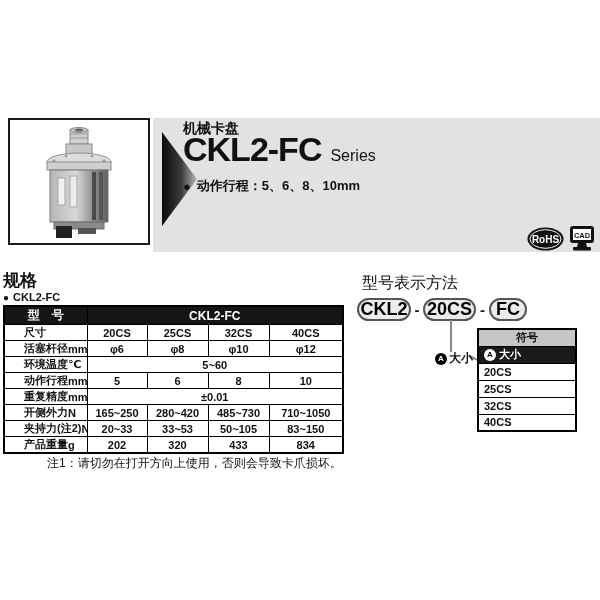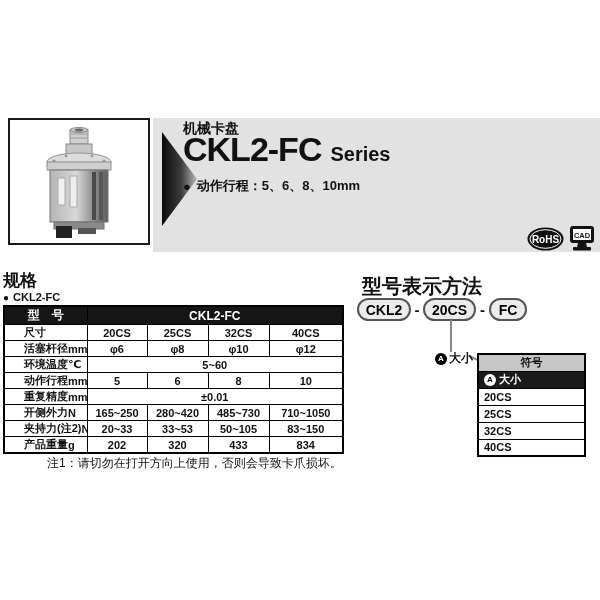--- a/index.html
+++ b/index.html
@@ -17,21 +17,21 @@
   .band { left:153px; top:118px; width:447px; height:134px; background:#e2e2e2; }
   .photo-box {
     left:8px; top:118px; width:142px; height:127px;
     background:#fff; border:2px solid #1a1a1a;
     display:flex; align-items:center; justify-content:center;
   }
   .arrow-wrap { left:162px; top:132px; width:35px; height:95px; }
   .h-category { left:183px; top:120px; font-size:14px; font-weight:bold; }
   .h-title-row { left:183px; top:130px; display:flex; align-items:baseline; gap:9px; }
   .h-title { font-size:34px; font-weight:bold; letter-spacing:-1px; }
-  .h-title-suffix { font-size:20px; font-weight:bold; }
+  .h-title-suffix { font-size:16px; font-weight:normal; }
   .h-bullet { left:183px; top:177px; font-size:13px; font-weight:bold; display:flex; align-items:center; gap:6px; }
   .h-bullet .dot { font-size:13px; }
 
   .rohs-badge { left:527px; top:227px; width:37px; height:24px; }
   .cad-badge  { left:569px; top:225px; width:26px; height:27px; }
 
   
   .spec-title  { left:3px;  top:269px; font-size:17px; font-weight:bold; }
   .spec-bullet { left:3px;  top:291px; font-size:11px; font-weight:bold; display:flex; gap:4px; align-items:center;}
   .spec-bullet .dot { font-size:10px; }
@@ -43,42 +43,41 @@
   }
   table.spec td, table.spec th { border:1px solid #000; height:15px; padding:0; font-size:11px; overflow:hidden; white-space:nowrap; }
   table.spec th { background:#151515; color:#fff; font-weight:bold; height:16px; font-size:12px; }
   table.spec td { font-weight:bold; text-align:center; }
   .lblcell { display:flex; justify-content:space-between; align-items:center; padding:0 19px; height:100%; }
   .lblcell .u { font-weight:bold; }
 
   .notes { left:3px; top:457px; font-size:12px; line-height:12px;margin-left:44px; }
 
   
-  .model-title { left:362px; top:273px; font-size:20px; font-weight:bold; }
+  .model-title { left:362px; top:273px; font-size:16px; font-weight:normal; }
   .pill {
     position:absolute; top:298px; height:23px;
     border:2px solid #555; border-radius:12px; background:#ececec;
     display:flex; align-items:center; justify-content:center;
-    font-weight:bold; font-size:14px; color:#000;
+    font-weight:bold; font-size:18px; color:#000;
   }
   .pill-sep { position:absolute; top:298px; height:23px; display:flex; align-items:center; justify-content:center; font-weight:bold; font-size:15px; }
 
   .vline { left:450px; top:320px; width:2px; height:32px; background:#888; }
   .diag  { left:468px; top:357px; width:11px; height:2px; background:#888; transform:rotate(25deg); }
 
   .annot { left:435px; top:350px; display:flex; align-items:center; gap:2px; font-size:12px; font-weight:bold; }
   .circle-a { display:inline-flex; width:12px; height:12px; border-radius:50%; align-items:center; justify-content:center; font-size:8px; font-weight:bold; flex:0 0 auto; }
   .circle-a.dark  { background:#000; color:#fff; }
   .circle-a.light { background:#fff; color:#000; }
 
   table.symbol {
-    position:absolute; left:477px; top:328px; width:109px;
+    position:absolute; left:477px; top:328px; width:100px;
     border-collapse:collapse; table-layout:fixed; border:2px solid #000;
     background:#fff;
-    margin-top:25px;
   }
   table.symbol td { border:1px solid #000; height:17px; font-size:11px; font-weight:bold; padding:0 0 0 5px; text-align:left; white-space:nowrap; }
   table.symbol td.sym-head { background:#c6c6c6; text-align:center; padding:0; }
   table.symbol td.sym-group { background:#1a1a1a; color:#fff; }
   .group-inner { display:flex; align-items:center; gap:3px; }
 </style>
 </head>
 <body>
 
 <div class="abs band"></div>

